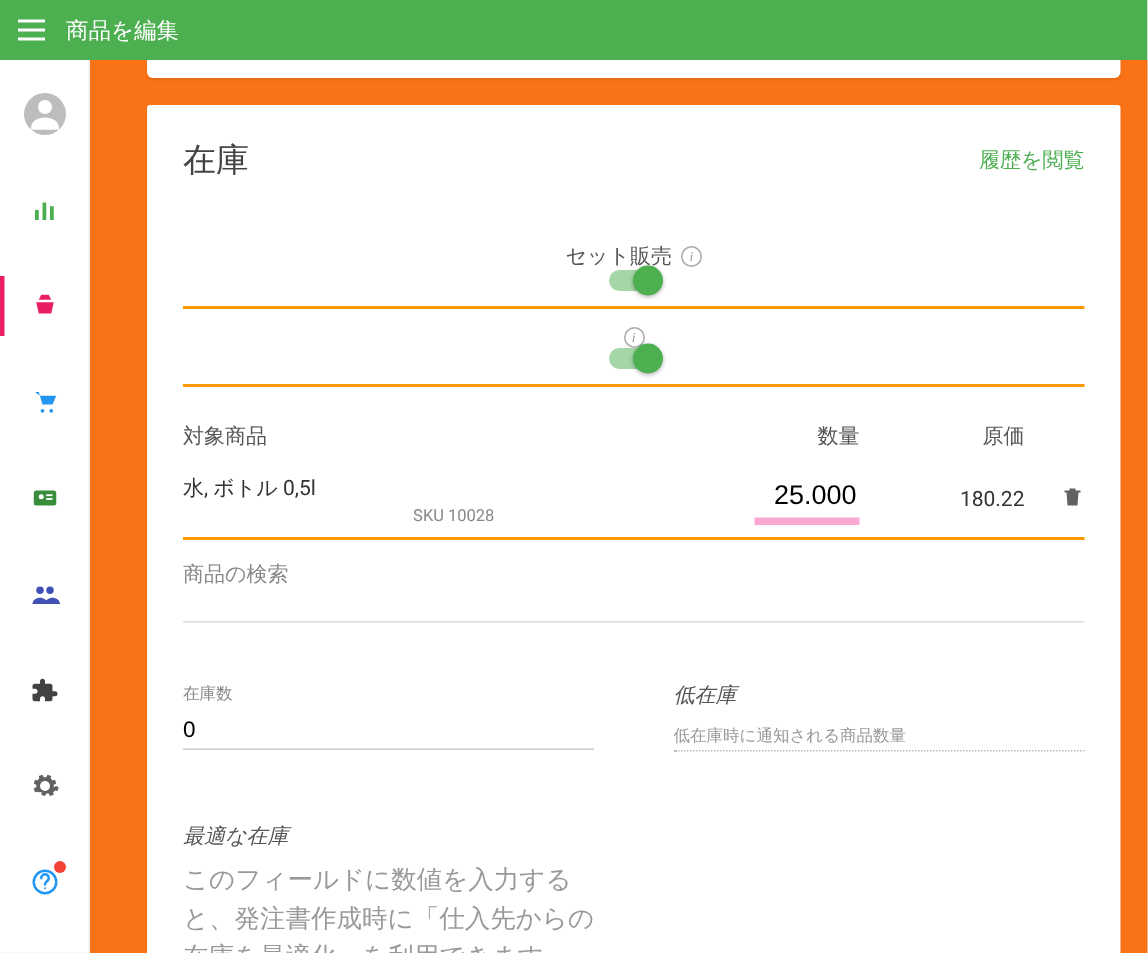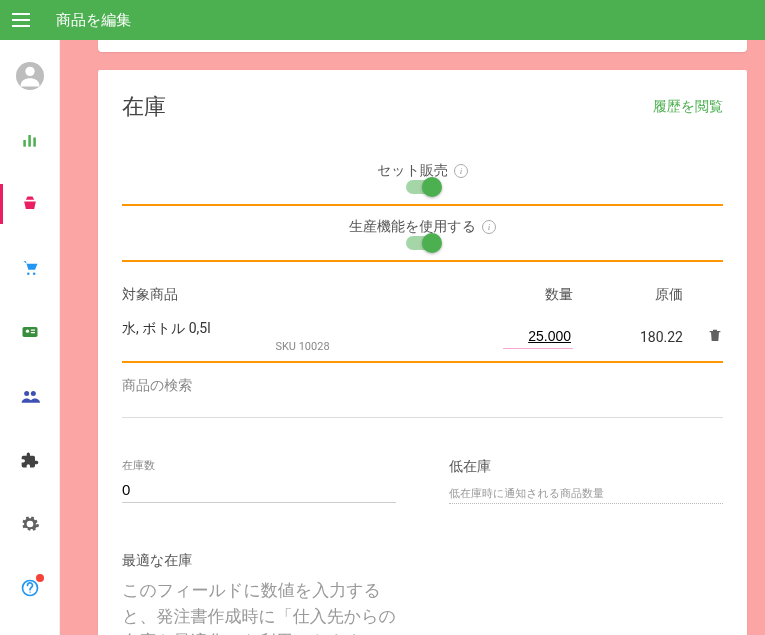--- a/index.html
+++ b/index.html
@@ -1,32 +1,32 @@
 <!DOCTYPE html>
 <html><head>
 <meta charset="utf-8">
 <style>
   * { box-sizing: border-box; margin: 0; padding: 0; }
   body { font-family: -apple-system, BlinkMacSystemFont, "Segoe UI", Roboto, sans-serif; background: #f5f5f5; width: 765px; height: 635px; overflow: hidden; }
   
   .topbar { height: 40px; background: #4caf50; display: flex; align-items: center; padding: 0 12px; color: #fff; }
   .hamburger { width: 24px; height: 24px; display: flex; flex-direction: column; justify-content: center; gap: 4px; cursor: pointer; }
   .hamburger span { display: block; height: 2px; background: #fff; width: 18px; }
-  .topbar-title { margin-left: 20px; font-size: 15px; font-weight: 400; }
+  .topbar-title { margin-left: 8px; font-size: 15px; font-weight: 400; }
   
   .layout { display: flex; height: calc(635px - 40px); }
   .sidebar { width: 60px; background: #fff; display: flex; flex-direction: column; align-items: center; padding-top: 16px; gap: 24px; border-right: 1px solid #eee; }
   .sidebar-item { width: 60px; height: 40px; display: flex; align-items: center; justify-content: center; cursor: pointer; position: relative; }
   .sidebar-item.active::before { content: ""; position: absolute; left: 0; top: 0; bottom: 0; width: 3px; background: #e91e63; }
   .sidebar-item svg { width: 20px; height: 20px; }
   .avatar-circle { width: 28px; height: 28px; border-radius: 50%; background: #bdbdbd; display: flex; align-items: center; justify-content: center; }
   .avatar-circle svg { width: 28px; height: 28px; }
   .notif-dot { position: absolute; top: 6px; right: 16px; width: 8px; height: 8px; background: #f44336; border-radius: 50%; }
   
-  .content { flex: 1; background: #fca5a5; padding: 0 8px; overflow-y: auto; }
+  .content { flex: 1; background: #f97316; padding: 0 8px; overflow-y: auto; }
   .card-stub { height: 12px; background: #fff; border-radius: 0 0 4px 4px; margin: 0 10px 18px 30px; box-shadow: 0 1px 2px rgba(0,0,0,0.08); }
   .card { background: #fff; border-radius: 2px; box-shadow: 0 1px 2px rgba(0,0,0,0.08); margin: 0 10px 18px 30px; padding: 22px 24px 28px; }
   
   .card-header { display: flex; justify-content: space-between; align-items: center; margin-bottom: 28px; }
   .card-title { font-size: 22px; color: #444; font-weight: 400; }
   .history-link { color: #4caf50; font-size: 14px; cursor: pointer; }
   
   .toggle-row { display: flex; justify-content: space-between; align-items: center; padding: 12px 0 10px; border-bottom: 2px solid #ff9800; flex-direction: column; }
   .toggle-label { font-size: 14px; color: #555; display: flex; align-items: center; gap: 6px; }
   .info-icon { width: 14px; height: 14px; border: 1px solid #aaa; border-radius: 50%; display: inline-flex; align-items: center; justify-content: center; font-size: 9px; color: #999; font-style: italic; font-family: serif; }
@@ -37,31 +37,31 @@
   .col-name { flex: 1; }
   .col-qty { width: 110px; text-align: right; padding-right: 20px; }
   .col-cost { width: 90px; text-align: right; }
   .col-act { width: 40px; }
   
   .item-row { display: flex; align-items: center; padding: 8px 0 8px; border-bottom: 2px solid #ff9800; }
   .item-name { flex: 1; }
   .item-name .nm { font-size: 14px; color: #333; }
   .item-name .sku { font-size: 11px; color: #888; margin-top: 2px; text-align: center; }
   .item-qty { width: 110px; text-align: right; padding-right: 20px; }
-  .item-qty input { width: 70px; border: none; border-bottom: 1px solid #f9a8d4; text-align: right; font-size: 14px; padding: 4px 2px; background: transparent; outline: none; text-decoration: underline; }
+  .item-qty input { width: 70px; border: none; border-bottom: 5px solid #f9a8d4; text-align: right; font-size: 18px; padding: 4px 2px; background: transparent; outline: none; }
   .item-cost { width: 90px; text-align: right; font-size: 14px; color: #333; }
   .item-act { width: 40px; text-align: right; }
   .trash { width: 16px; height: 16px; cursor: pointer; }
   
   .search-row { padding: 14px 0 22px; border-bottom: 1px solid #ddd; font-size: 14px; color: #888; }
   
   .field-grid { display: flex; gap: 53px; margin-top: 40px; }
   .field { flex: 1; }
   .field-label { font-size: 11px; color: #888; margin-bottom: 4px; }
-  .field-label.lg { font-size: 14px; color: #555; margin-bottom: 8px;}
+  .field-label.lg { font-size: 14px; color: #555; margin-bottom: 8px; font-style: italic;}
   .field input { width: 100%; border: none; border-bottom: 1px solid #ccc; font-size: 15px; padding: 4px 0; outline: none; background: transparent; }
   .field .placeholder-line { border-bottom: 1px dotted #bbb; height: 20px; font-size: 11px; color:#999; padding-top:2px;}
   .helper { font-size: 17px; color: #999; margin-top: 8px; line-height: 1.5; }
   
   .section2 { margin-top: 48px; }
 </style>
 </head>
 <body>
 
 <div class="topbar">
@@ -148,21 +148,20 @@
       <div class="toggle-row">
         <div class="toggle-label">
           <span>セット販売</span>
           <span class="info-icon">i</span>
         </div>
         <div class="switch"></div>
       </div>
 
       <div class="toggle-row">
         <div class="toggle-label">
-          <span>生産機能を使用する</span>
           <span class="info-icon">i</span>
         </div>
         <div class="switch"></div>
       </div>
 
       <div class="table-head">
         <div class="col-name">対象商品</div>
         <div class="col-qty">数量</div>
         <div class="col-cost">原価</div>
         <div class="col-act"></div>

